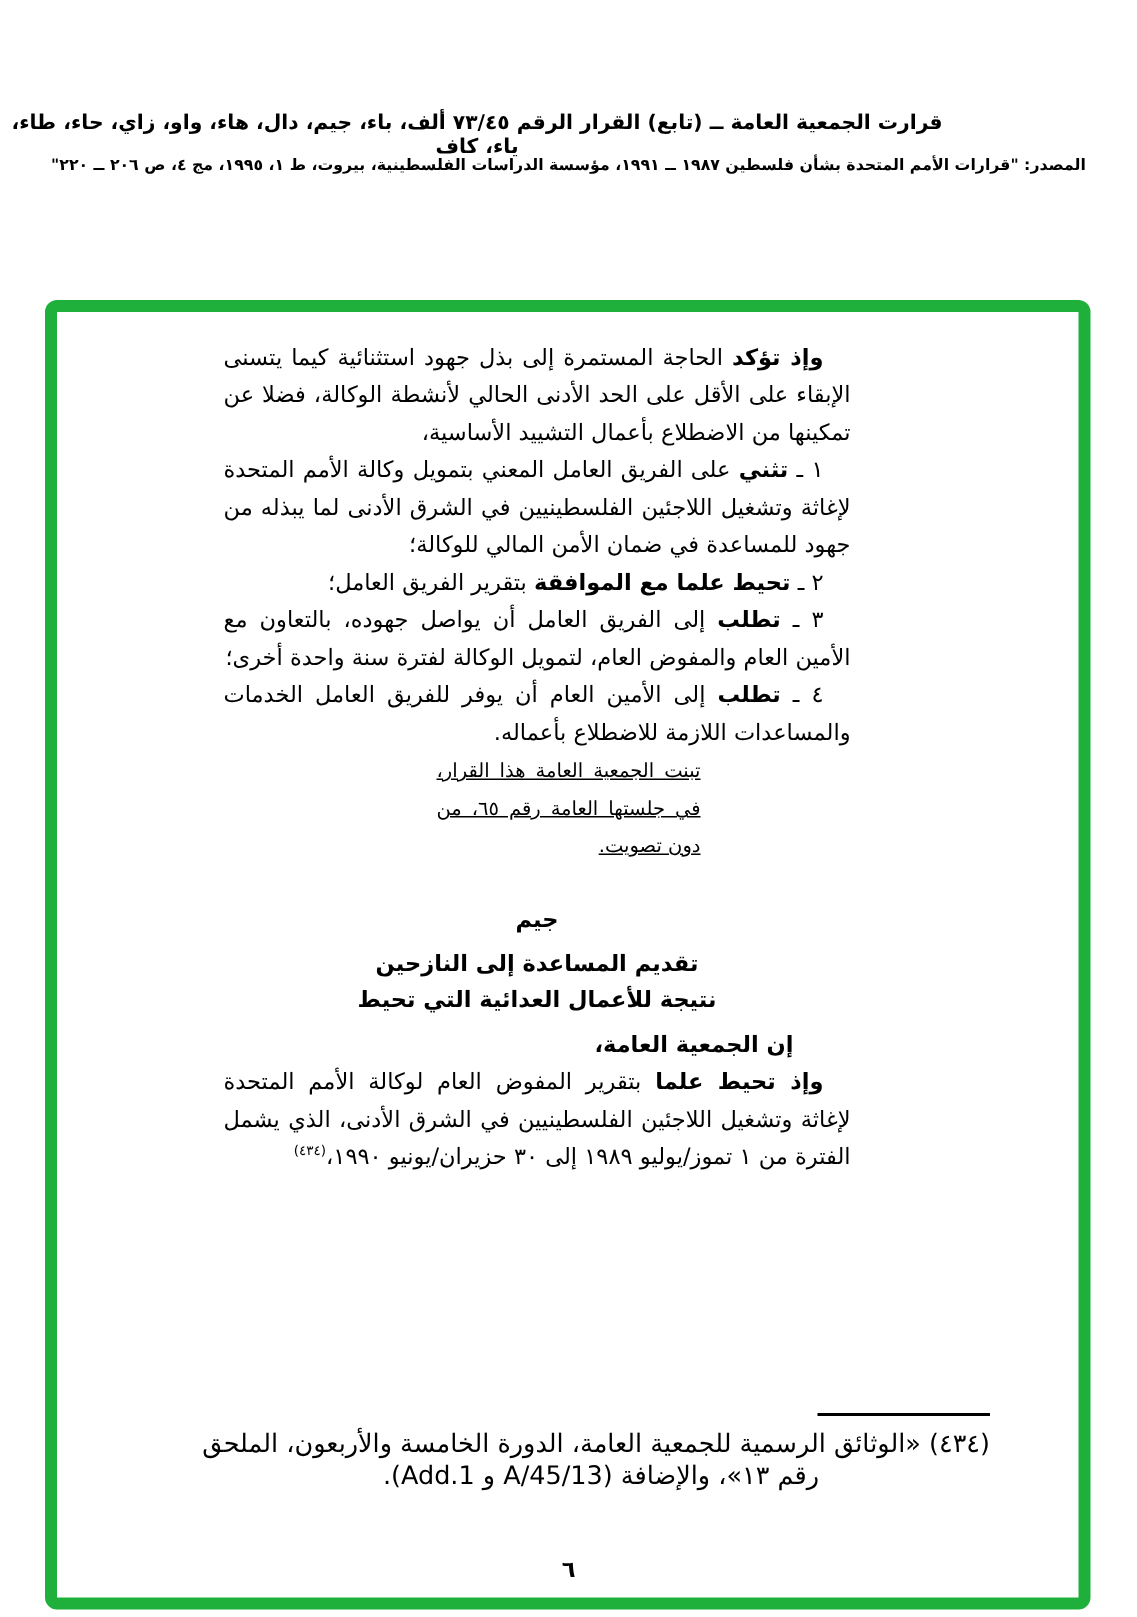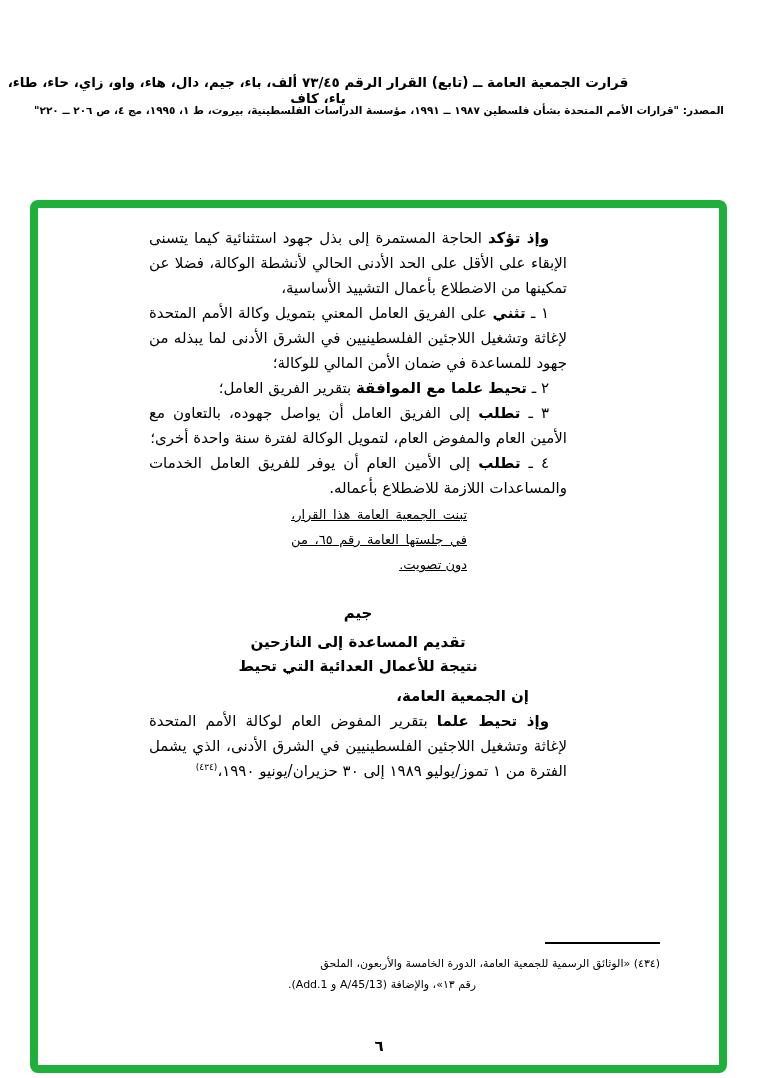--- a/index.html
+++ b/index.html
@@ -37,21 +37,21 @@
     width:176px; margin-right:100px; margin-top:1px;
     font-size:13px; line-height:25px; text-align:justify;text-decoration:underline;
   }
   .section-letter { text-align:center; text-indent:0; font-weight:bold; margin-top:24px; }
   .res-title { margin-top:4px; }
   .title-line { text-align:center; text-indent:0; font-weight:bold; line-height:24px; }
   sup.fn-ref { font-size:9px; line-height:0; vertical-align:super; }
 
   .footnote {
     position:absolute; top:734px; right:59px; width:372px;
-    direction:rtl; font-size:11px; line-height:21px;
+    direction:rtl; font-size:17px; line-height:21px;
     white-space:nowrap;
   }
   .footnote-rule { width:115px; height:0; border-top:2px solid #000; margin-bottom:9px; }
   .fn-line1 { text-align:right; }
   .fn-line2 { margin-right:114px; text-align:left; }
 
   .page-number {
     position:absolute; top:1037px; left:0; width:758px;
     text-align:center; font-size:15px; font-weight:bold;
   }

